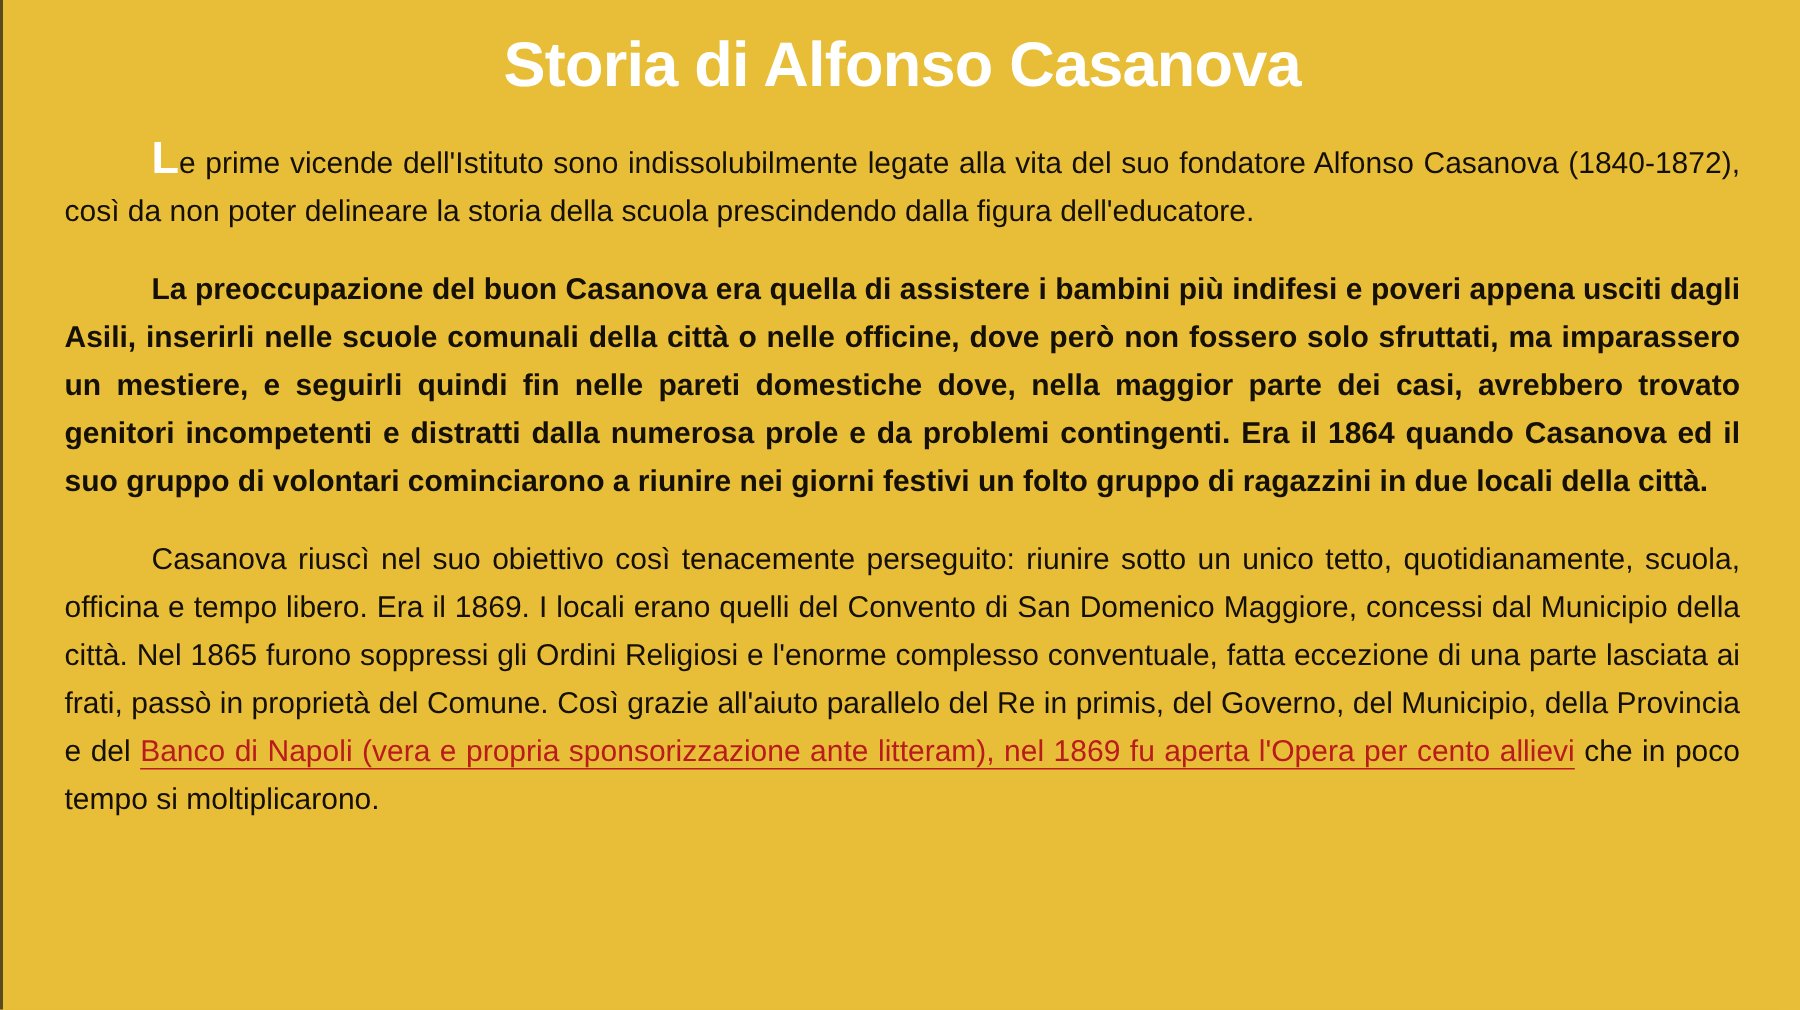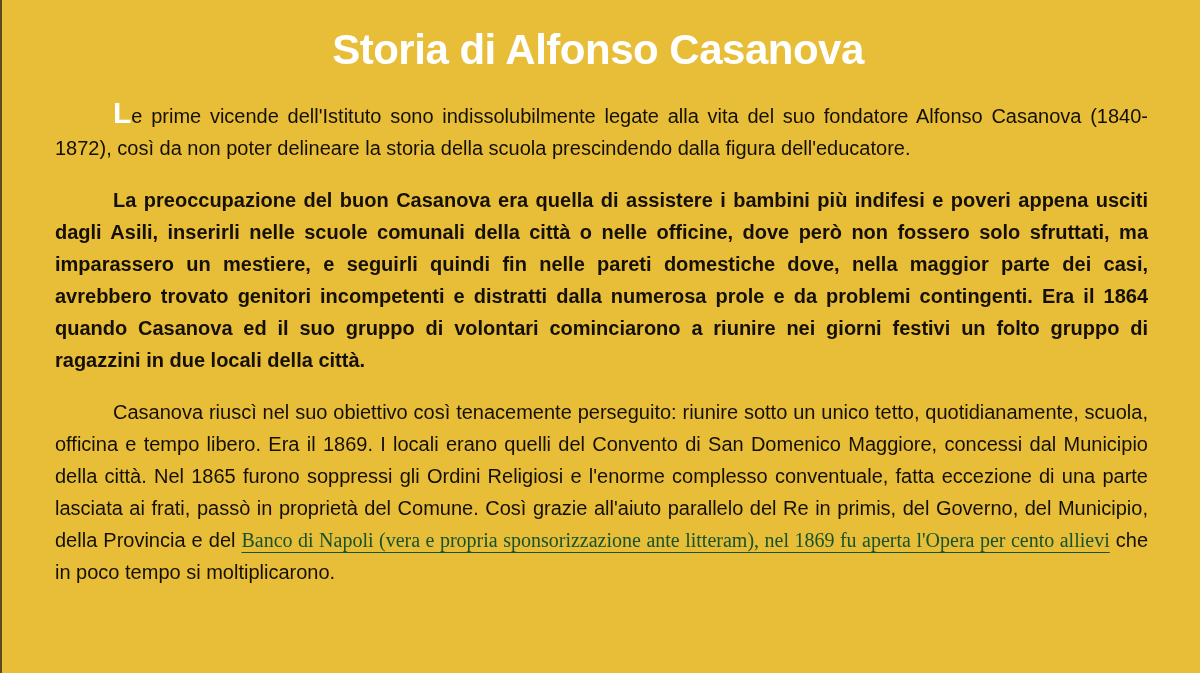--- a/index.html
+++ b/index.html
@@ -22,55 +22,54 @@
       height: 673px;
       background: #5a4a1e;
     }
     .page {
       position: absolute;
       left: 43px;
       top: 0;
       width: 1117px;
     }
     h1.title {
-      margin: 7px;
+      margin: 0;
       padding-top: 17px;
       height: 58px;
       text-align: center;
       color: #ffffff;
       font-family: "Liberation Sans", sans-serif;
       font-weight: bold;
       font-size: 42px;
       line-height: 52px;
       letter-spacing: -0.5px;
       margin-left: 0;
     }
     p.para {
-      margin: 12px;
+      margin: 0;
       color: #141006;
       font-size: 20px;
       line-height: 32px;
       text-align: justify;
       text-indent: 58px;
     }
     p.p1 { margin-top: 18px; }
     p.p2 { margin-top: 20px; font-weight: bold; }
     p.p3 { margin-top: 20px; }
     .dropcap {
       color: #ffffff;
       font-weight: bold;
       font-size: 30px;
       line-height: 20px;
     }
     .underline-link {
       text-decoration: underline;
       text-decoration-thickness: 1px;
       text-underline-offset: 5px;
-      color: #14532d;
-      font-family: Liberation Serif, serif;
+      color: #b91c1c;
     }
   </style>
 </head>
 <body>
 
 <div class="left-border"></div>
 
 <div class="page">
   <h1 class="title">Storia di Alfonso Casanova</h1>
 

